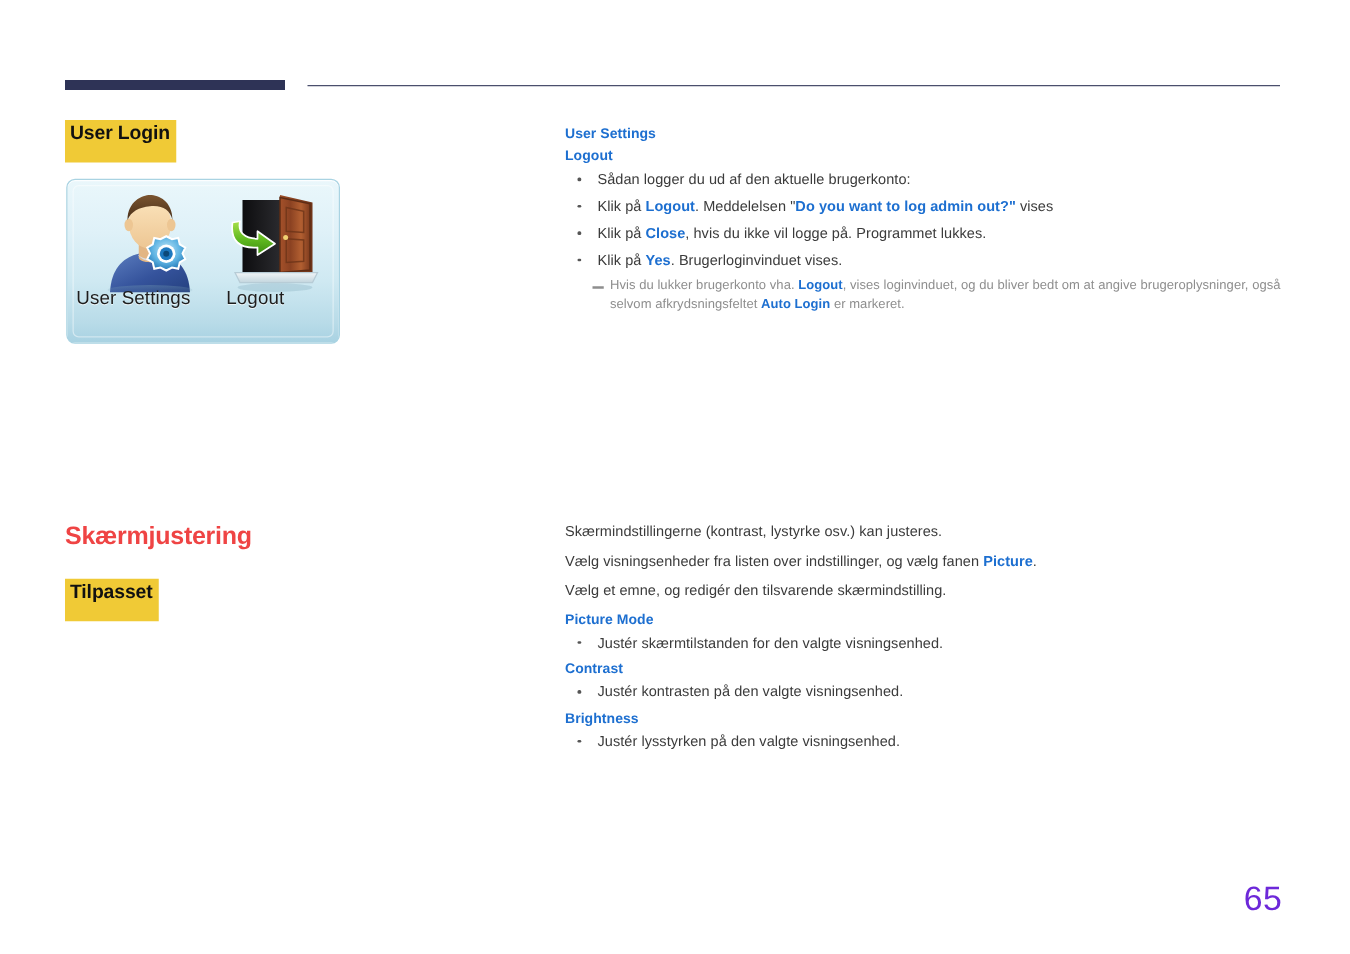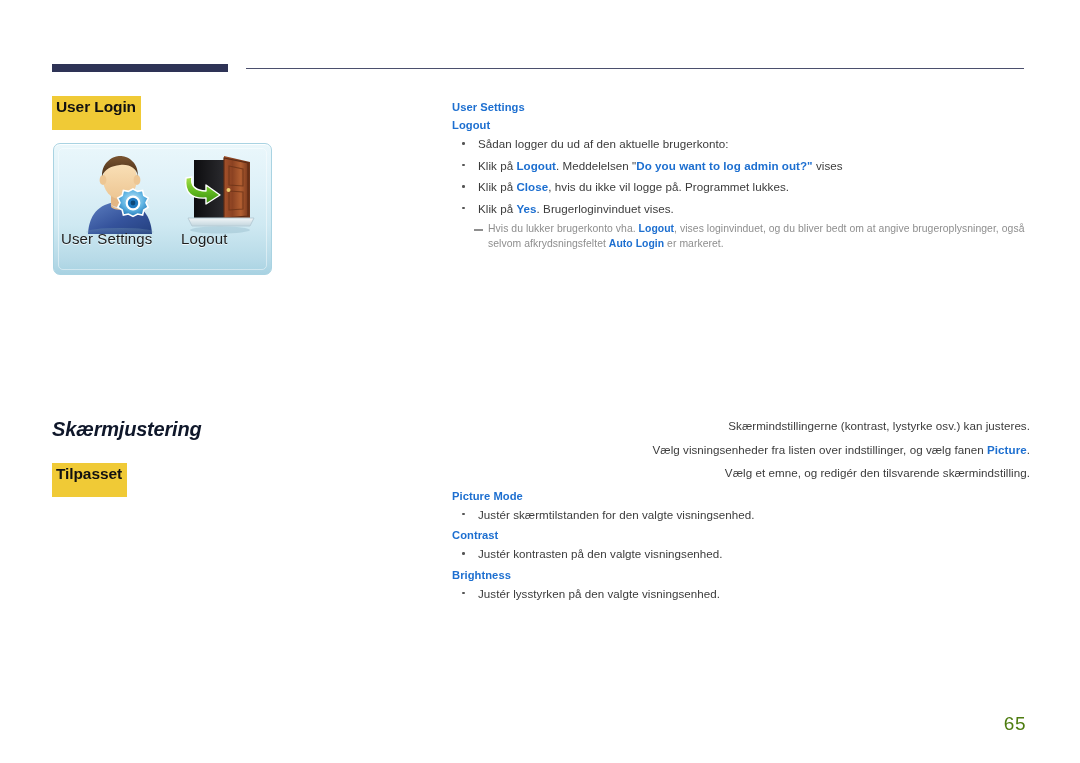--- a/index.html
+++ b/index.html
@@ -120,25 +120,24 @@
   
   .sec2 {
     position: absolute;
     left: 52px;
     top: 418px;
     width: 380px;
   }
   .sec2-h1 {
     font-size: 20px;
     font-weight: bold;
-    color: #0f172a;
+    color: #ef4444;
     line-height: 1.15;
     letter-spacing: -.2px;
     margin: 0;
-    font-style: italic;
   }
   .sec2-sub {
     margin-top: 22px;
   }
 
   
   .right-col {
     position: absolute;
     left: 452px;
     top: 100px;
@@ -157,21 +156,20 @@
     line-height: 1.25;
     margin: 0 0 4px 0;
     letter-spacing: .05px;
   }
   .para {
     color: #3b3b3b;
     font-size: 11.6px;
     line-height: 1.3;
     margin: 0 0 8.5px 0;
     letter-spacing: .05px;
-    text-align: right;
   }
   .bullet {
     position: relative;
     color: #3b3b3b;
     font-size: 11.6px;
     line-height: 1.3;
     margin: 0 0 6.5px 0;
     padding-left: 26px;
     letter-spacing: .05px;
   }
@@ -204,22 +202,22 @@
     height: 1.6px;
     background: #8e8e8e;
   }
   .note .b { color: #1d6fd0; font-weight: bold; }
 
   
   .page-num {
     position: absolute;
     right: 54px;
     bottom: 28px;
-    font-size: 19px;
-    color: #4d7c0f;
+    font-size: 27px;
+    color: #6d28d9;
     letter-spacing: .5px;
     font-family: "Liberation Sans", sans-serif;
   }
 </style>
 </head>
 <body>
 
 <div class="header-rules">
   <div class="rule-thick"></div>
   <div class="rule-thin"></div>

